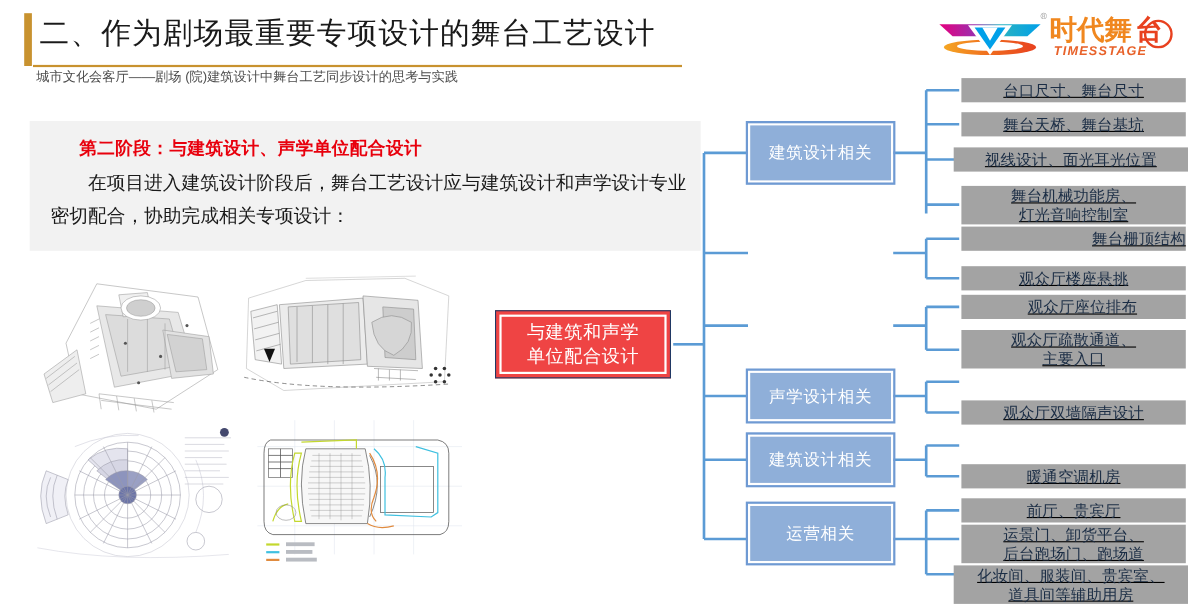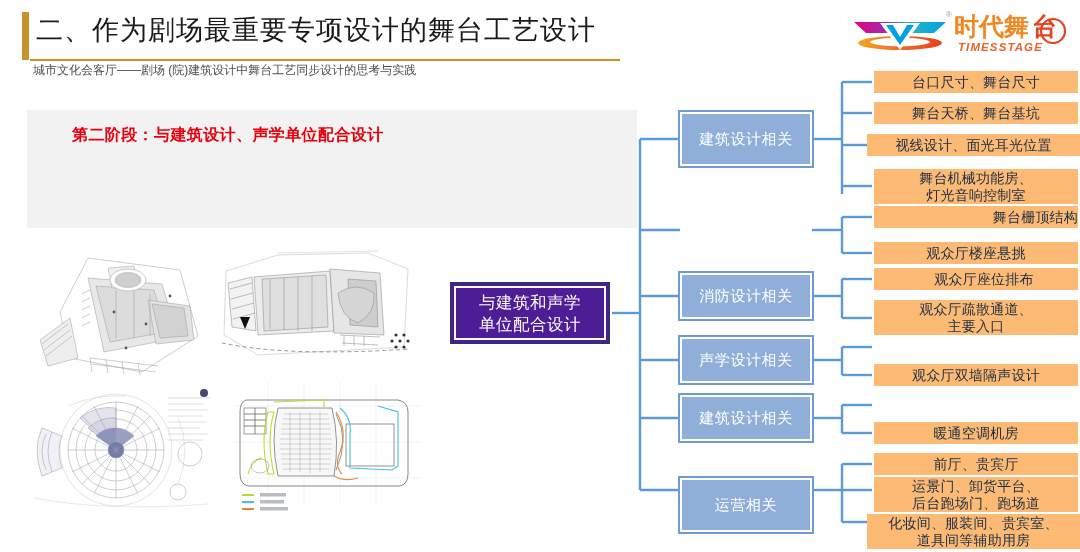--- a/index.html
+++ b/index.html
@@ -71,21 +71,21 @@
   #thumb-circle-plan { left: 28px;  top: 388px; width: 190px; height: 128px; }
   #thumb-hall-plan   { left: 228px; top: 378px; width: 196px; height: 138px; }
 
   
   #diagram { position: absolute; left: 440px; top: 62px; width: 640px; height: 490px; }
   #diagram svg { position: absolute; left: 0; top: 0; }
 
   
   #root-node {
     position: absolute; left: 10px; top: 220px; width: 160px; height: 62px;
-    background: #4c1d95; border: 1px solid #203864;
+    background: #ef4444; border: 1px solid #203864;
     padding: 3px;
   }
   #root-node .inner {
     width: 100%; height: 100%;
     border: 2px solid #ffffff;
     display: flex; align-items: center; justify-content: center;
   }
   #root-node .lbl {
     color: #ffffff; font-size: 16.5px; line-height: 22px;
     text-align: center; letter-spacing: 0.5px;
@@ -98,22 +98,22 @@
     outline: 2px solid #6f9ad3;
     display: flex; align-items: center; justify-content: center;
   }
   .mid-node .lbl {
     color: #ffffff; font-size: 15px; letter-spacing: 0.6px; white-space: nowrap;
   }
 
   
   .leaf-node {
     position: absolute; left: 434px; width: 204px;
-    background: #fdba74;
-    display: flex; align-items: center; justify-content: center;
+    background: #a3a3a3;
+    display: flex; align-items: center; justify-content: center; text-decoration: underline;
   }
   .leaf-node .lbl {
     color: #1b2d45; font-size: 14px; line-height: 17px;
     text-align: center; letter-spacing: 0.2px;
   }
   .leaf-node.wide { left: 427px; width: 213px; }
 </style>
 </head>
 <body>
 
@@ -154,20 +154,21 @@
         <text x="78" y="25" font-family="'Liberation Sans',sans-serif" font-size="25" font-weight="bold" fill="#e8411f">台</text>
         <circle cx="99" cy="21" r="12" fill="none" stroke="#e8411f" stroke-width="2.2"></circle>
       </svg>
     </div>
     <div id="logo-latin">TIMESSTAGE</div>
   </div>
 </div>
 
 <div id="text-panel">
   <div id="stage-heading">第二阶段：与建筑设计、声学单位配合设计</div>
+  <div id="body-paragraph">在项目进入建筑设计阶段后，舞台工艺设计应与建筑设计和声学设计专业密切配合，协助完成相关专项设计：</div>
 </div>
 
 <div class="thumb" id="thumb-site-plan">
   <svg width="188" height="140" viewBox="0 0 188 140">
     <g stroke="#9a9a9a" fill="none" stroke-width="0.5">
       <path d="M30 72 L58 18 L150 30 L168 96 L112 132 L40 118 Z"></path>
       <path d="M58 38 L132 44 L148 98 L74 112 Z" fill="#e8e8e8"></path>
       <path d="M66 46 L124 50 L136 92 L80 102 Z" fill="#dcdcdc"></path>
       <path d="M78 28 L104 26 L108 46 L82 48 Z" fill="#f0f0f0"></path>
       <path d="M118 60 L160 66 L164 100 L126 104 Z" fill="#e2e2e2"></path>
@@ -402,30 +403,27 @@
     <div class="inner">
       <div class="lbl">
         与建筑和声学<br>单位配合设计
       </div>
     </div>
   </div>
 
   <div class="mid-node" style="left:240px; top:50px;  height:54px;">
     <span class="lbl">建筑设计相关</span>
   </div>
-  <div class="mid-node" style="left:240px; top:211px; height:46px;">
-    <span class="lbl">消防设计相关</span>
-  </div>
   <div class="mid-node" style="left:240px; top:275px; height:46px;">
     <span class="lbl">声学设计相关</span>
   </div>
   <div class="mid-node" style="left:240px; top:333px; height:46px;">
     <span class="lbl">建筑设计相关</span>
   </div>
-  <div class="mid-node" style="left:240px; top:416px; height:54px;">
+  <div class="mid-node" style="left:240px; top:396px; height:54px;">
     <span class="lbl">运营相关</span>
   </div>
 
   <div class="leaf-node" style="top:9px;  height:22px;">
     <span class="lbl">台口尺寸、舞台尺寸</span>
   </div>
   <div class="leaf-node" style="top:40px; height:22px;">
     <span class="lbl">舞台天桥、舞台基坑</span>
   </div>
   <div class="leaf-node wide" style="top:72px; height:22px;">

